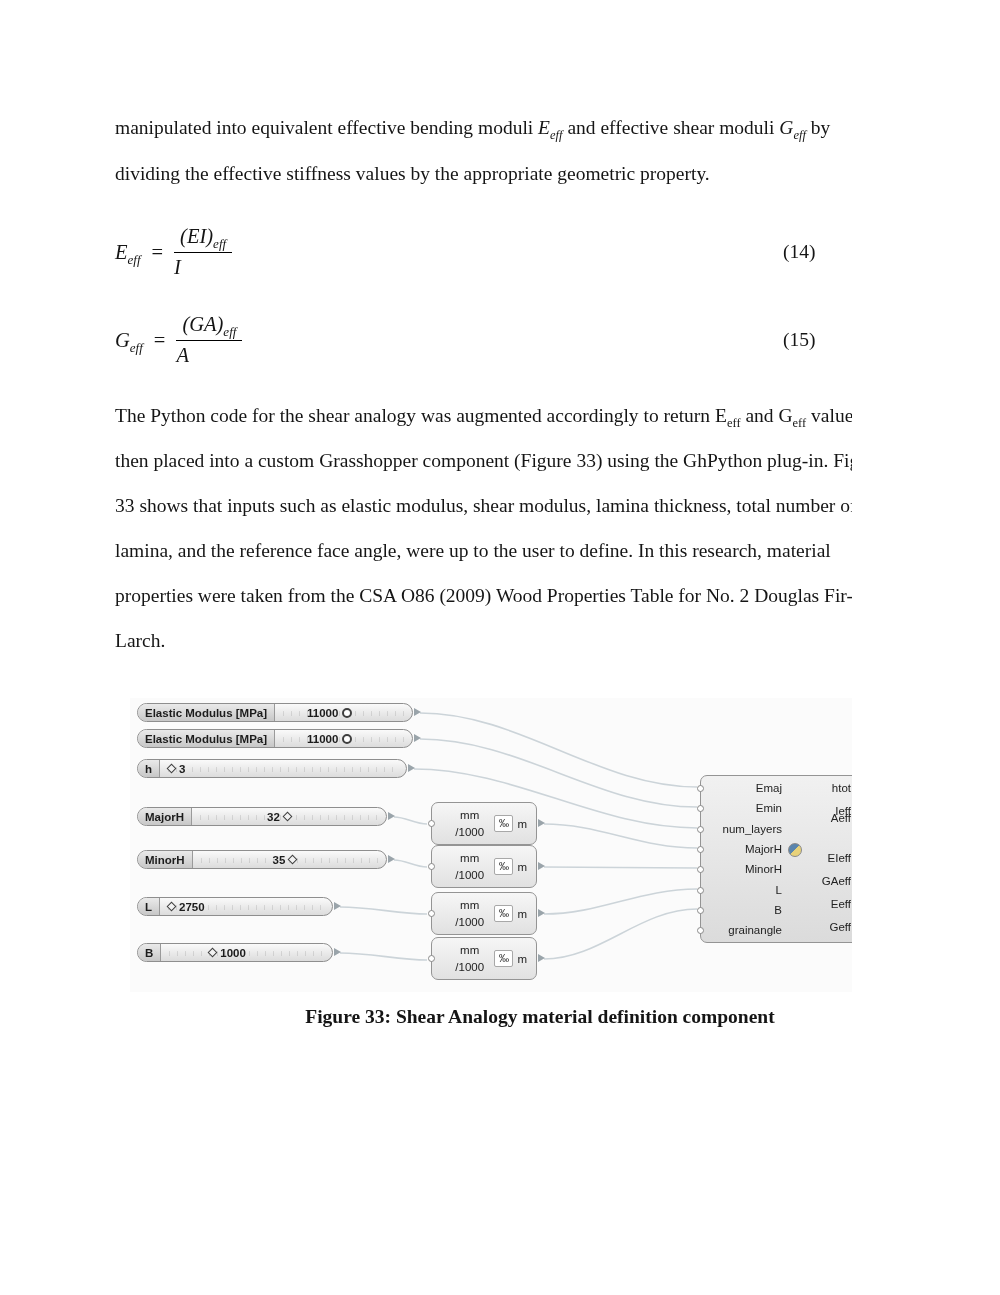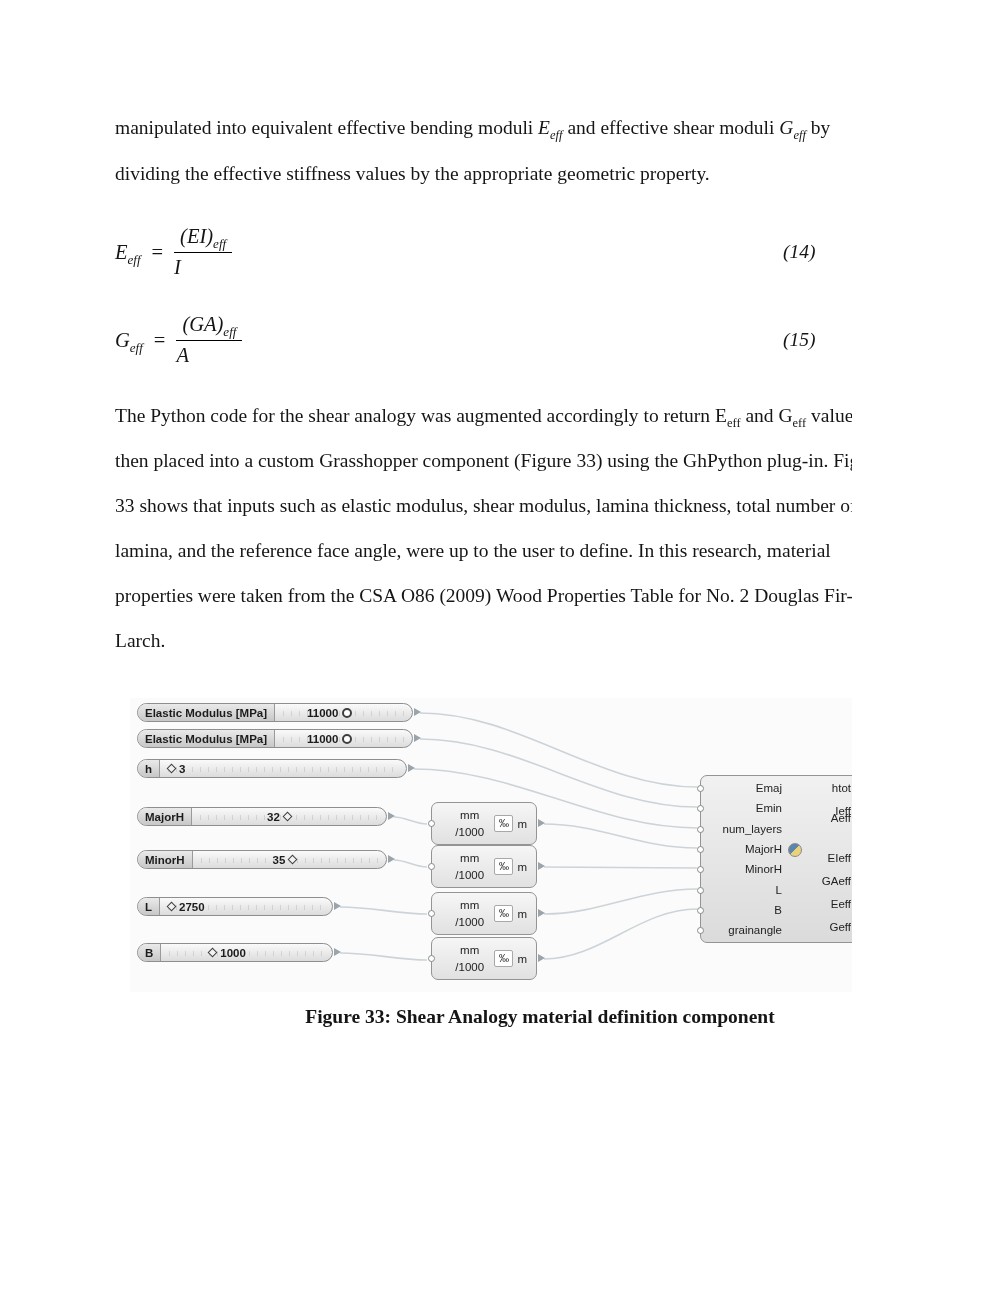--- a/index.html
+++ b/index.html
@@ -14,21 +14,21 @@
 
   
   .equation{position:absolute;left:115px;height:60px;display:flex;align-items:center;
             gap:9px;font-size:20.5px;}
   .equation sub{font-size:13px;font-style:italic;line-height:0;}
   .eq-lhs i,.eq-sign{font-style:italic;}
   .eq-sign{font-style:normal;padding:0 2px;}
   .frac{display:inline-flex;flex-direction:column;align-items:flex-start;}
   .frac .num{border-bottom:1.5px solid #000;padding:0 6px 4px;line-height:1.05;}
   .frac .den{padding-top:4px;line-height:1.05;}
-  .eq-tag{position:absolute;left:783px;font-size:19.5px;font-style:italic;}
+  .eq-tag{position:absolute;left:783px;font-size:19.5px;}
 
   
   .fig-bg{position:absolute;left:130px;top:698px;width:752px;height:294px;background:#fbfbfb;}
   .wires{position:absolute;left:0;top:0;width:1000px;height:1295px;pointer-events:none;}
 
   
   .gh-slider{position:absolute;height:19px;display:flex;box-sizing:border-box;
              border:1px solid #8e8e8e;border-radius:10px;
              background:linear-gradient(#fafafa,#dcdcdc);
              font-family:"Liberation Sans",sans-serif;font-size:11.5px;font-weight:bold;color:#1c1c1c;}

